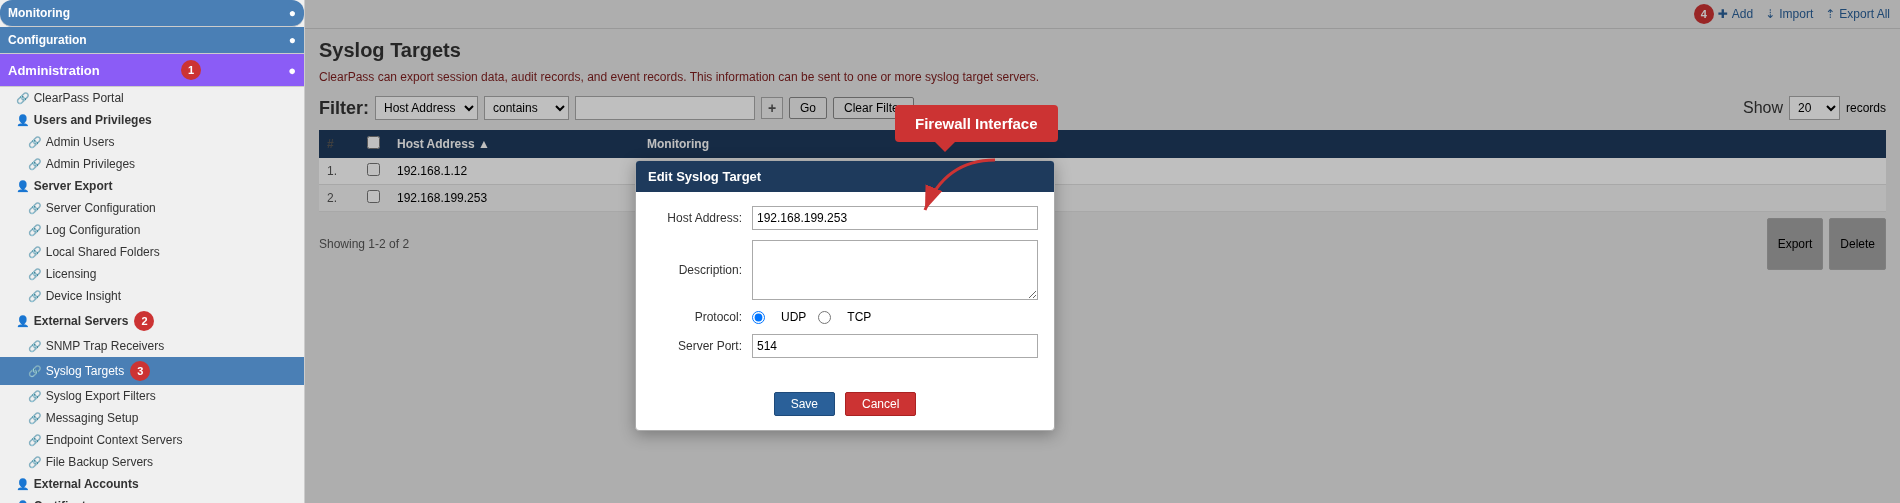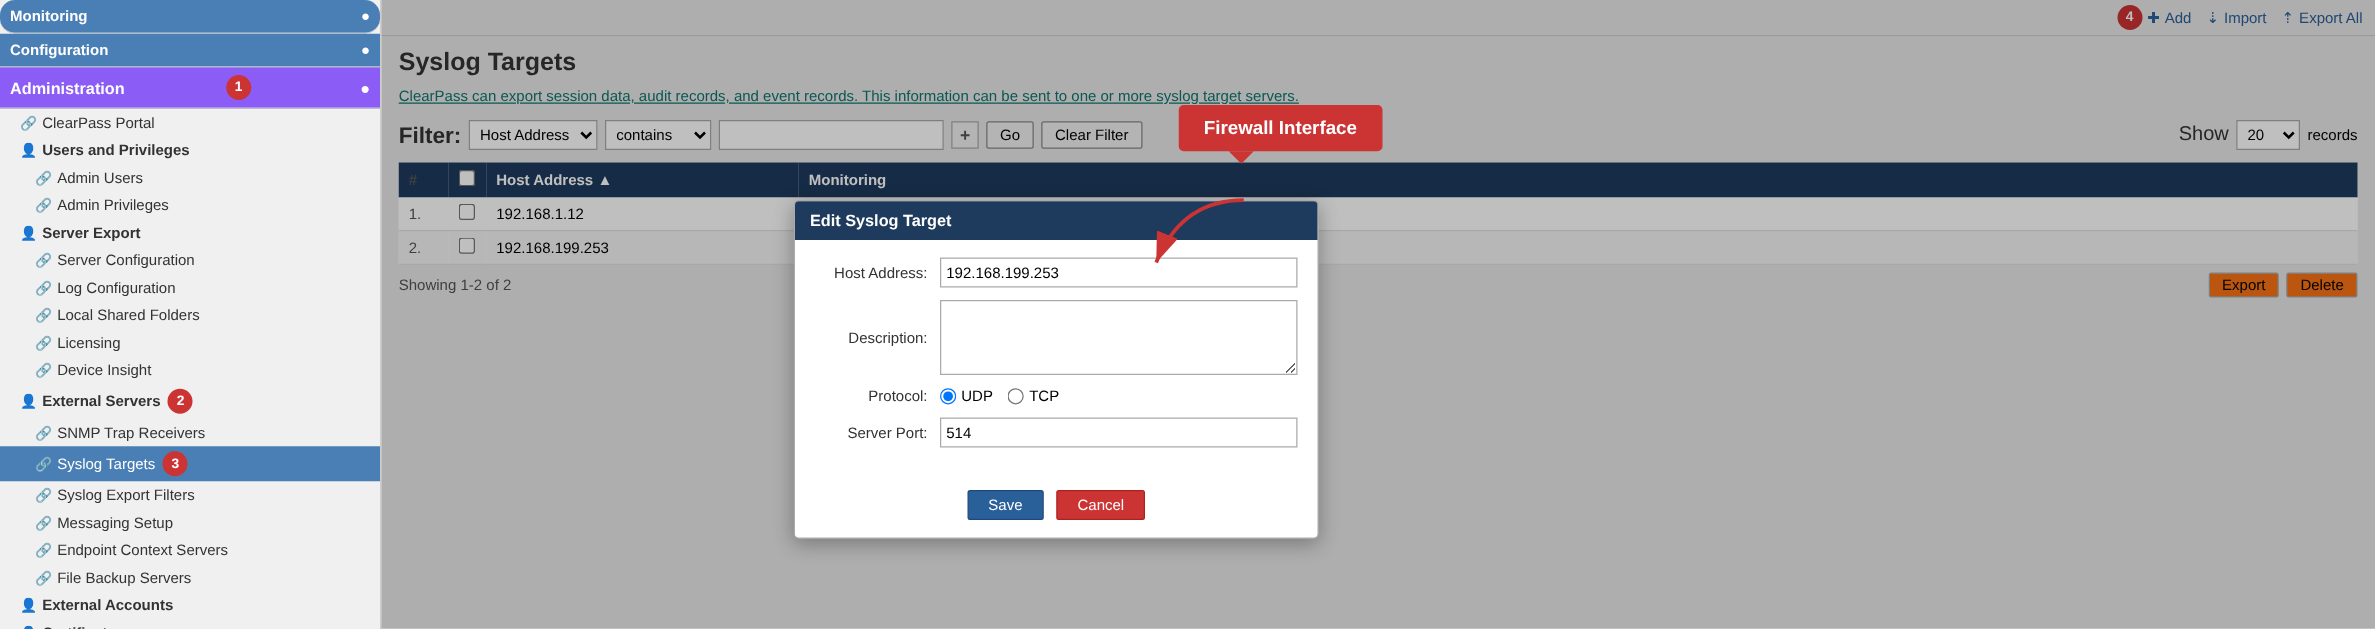--- a/index.html
+++ b/index.html
@@ -84,23 +84,22 @@
 
     .page-title {
       font-size: 20px;
       font-weight: bold;
       color: #333;
       margin-bottom: 8px;
     }
 
     .page-description {
       font-size: 12px;
-      color: #0f766e;
+      color: #7f1d1d;
       margin-bottom: 12px;
-      text-decoration: underline;
     }
 
     
     .filter-bar {
       display: flex;
       align-items: center;
       gap: 6px;
       margin-bottom: 10px;
       flex-wrap: wrap;
     }
@@ -166,24 +165,24 @@
       justify-content: space-between;
       margin-top: 6px;
       font-size: 12px;
       color: #555;
     }
     .table-footer-btns {
       display: flex;
       gap: 6px;
     }
     .btn-export, .btn-delete {
-      padding: 2px 10px;
+      padding: 18px 10px;
       font-size: 12px;
       border: 1px solid #aaa;
-      background: #f97316;
+      background: #a3a3a3;
       cursor: pointer;
       border-radius: 2px;
     }
 
     
     .modal-overlay {
       position: absolute;
       top: 0; left: 0; right: 0; bottom: 0;
       background: rgba(0,0,0,0.25);
       display: flex;
@@ -267,21 +266,22 @@
       resize: vertical;
     }
     .form-radio-group {
       display: flex;
       align-items: center;
       gap: 12px;
     }
     .form-radio-group label {
       font-size: 12px;
       display: flex;
-      gap: 4px;
+      align-items: center;
+      gap: 16px;
       cursor: pointer;
     }
     .dialog-footer {
       display: flex;
       align-items: center;
       justify-content: center;
       gap: 10px;
       padding: 10px 16px 14px;
     }
     .btn-save {
@@ -482,21 +482,21 @@
       <span>Showing 1-2 of 2</span>
       <div class="table-footer-btns">
         <button class="btn-export">Export</button>
         <button class="btn-delete">Delete</button>
       </div>
     </div>
   </div>
 
   <div class="modal-overlay">
 
-    <div class="firewall-callout" style="position:absolute; top:84px; left:590px;margin-left:48px;">
+    <div class="firewall-callout" style="position:absolute; top:105px; left:590px;">
       <span>Firewall Interface</span>
     </div>
 
     <svg style="position:absolute; top:155px; left:600px; width:120px; height:70px; z-index:201;" viewBox="0 0 120 70">
       <defs>
         <marker id="arrowhead" markerWidth="8" markerHeight="6" refX="8" refY="3" orient="auto">
           <polygon points="0 0, 8 3, 0 6" fill="#cc3333"></polygon>
         </marker>
       </defs>
       <path d="M 90 5 Q 40 5 20 55" stroke="#cc3333" stroke-width="3" fill="none" marker-end="url(#arrowhead)"></path>

